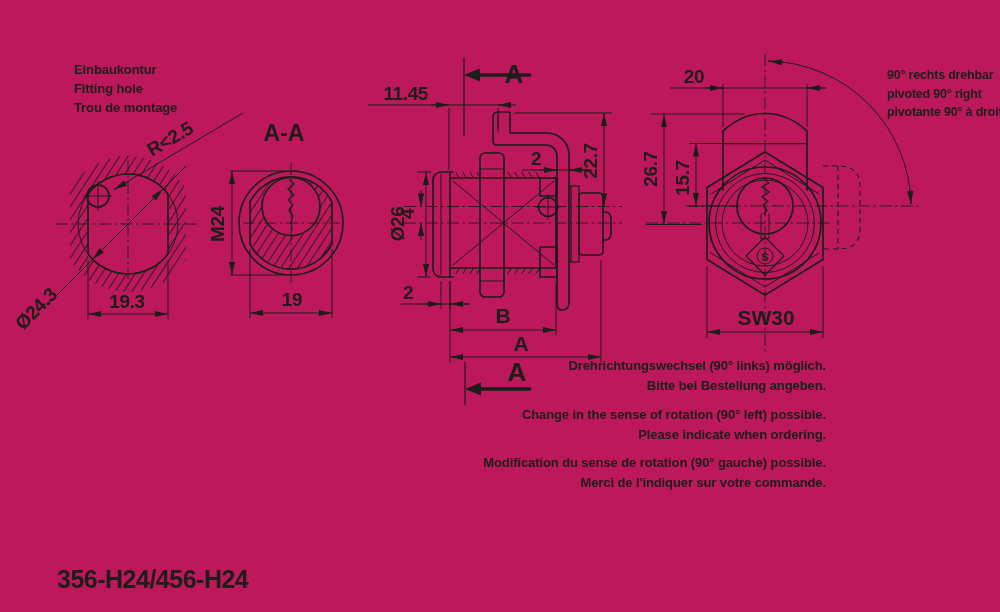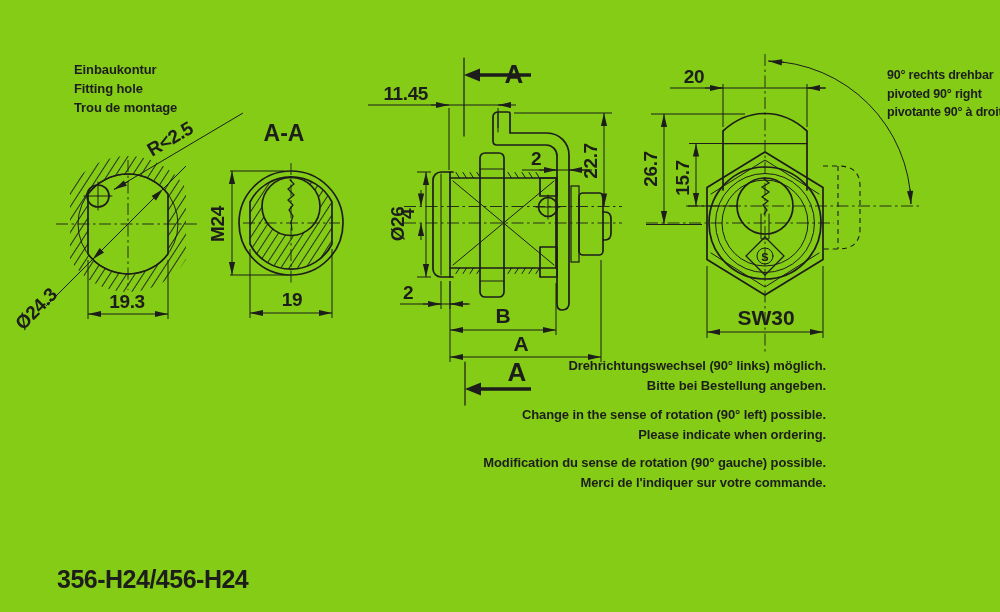--- a/index.html
+++ b/index.html
@@ -1,16 +1,16 @@
 <!DOCTYPE html>
 <html><head>
 <meta charset="utf-8">
 <style>
   html,body{margin:0;padding:0;background:#ffffff}
-  .stage{position:relative;width:1000px;height:612px;background:#84cc16;overflow:hidden}
+  .stage{position:relative;width:1000px;height:612px;background:#be185d;overflow:hidden}
   svg{display:block}
   
   .t{stroke:#1d1d1b;stroke-width:1.7;fill:none;stroke-linejoin:round;stroke-linecap:round}
   .m{stroke:#1d1d1b;stroke-width:1.25;fill:none;stroke-linecap:round}
   .n{stroke:#1d1d1b;stroke-width:1;fill:none;stroke-linecap:round}
   .d{stroke:#1d1d1b;stroke-width:1;fill:none}
   .cl{stroke:#1d1d1b;stroke-width:.9;fill:none;stroke-dasharray:12 3.5 2.5 3.5}
   .dash{stroke:#1d1d1b;stroke-width:1.1;fill:none;stroke-dasharray:5 4}
   .fill{fill:#1d1d1b;stroke:none}
   text{fill:#1d1d1b;font-family:"Liberation Sans",sans-serif;font-weight:600}

